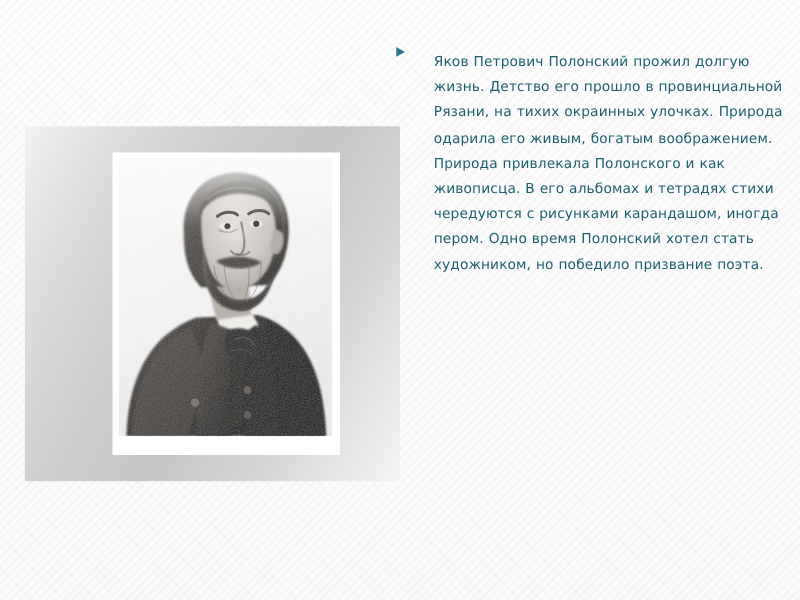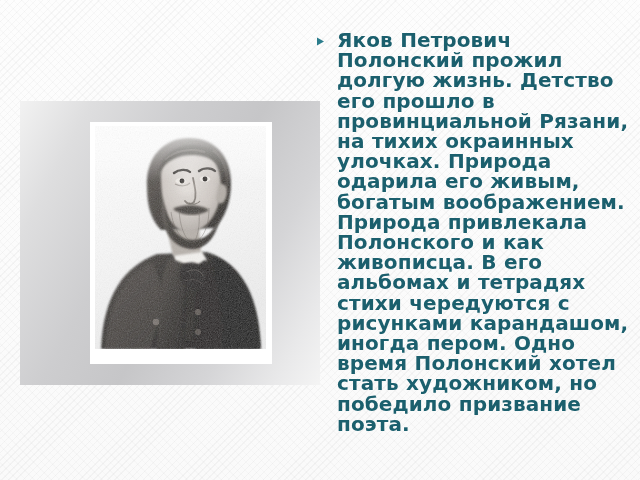--- a/index.html
+++ b/index.html
@@ -88,27 +88,27 @@
     padding-top: 7px;
     line-height: 0;
   }
   .bullet-marker svg {
     display: block;
   }
   .body-paragraph {
     flex: 1 1 auto;
     color: #1b5f6d;
     font-family: "DejaVu Sans", "Liberation Sans", sans-serif;
-    font-weight: bold;
-    font-size: 20px;
+    font-weight: normal;
+    font-size: 11px;
     line-height: 20.2px;
     letter-spacing: 0.1px;
     text-align: left;
     word-spacing: 0.3px;
-    margin: 0;
+    margin: 10px;
   }
 </style>
 </head>
 <body>
 
 <div class="slide">
 
   <div class="picture-frame">
     <div class="picture-mat">
       <div class="portrait">

